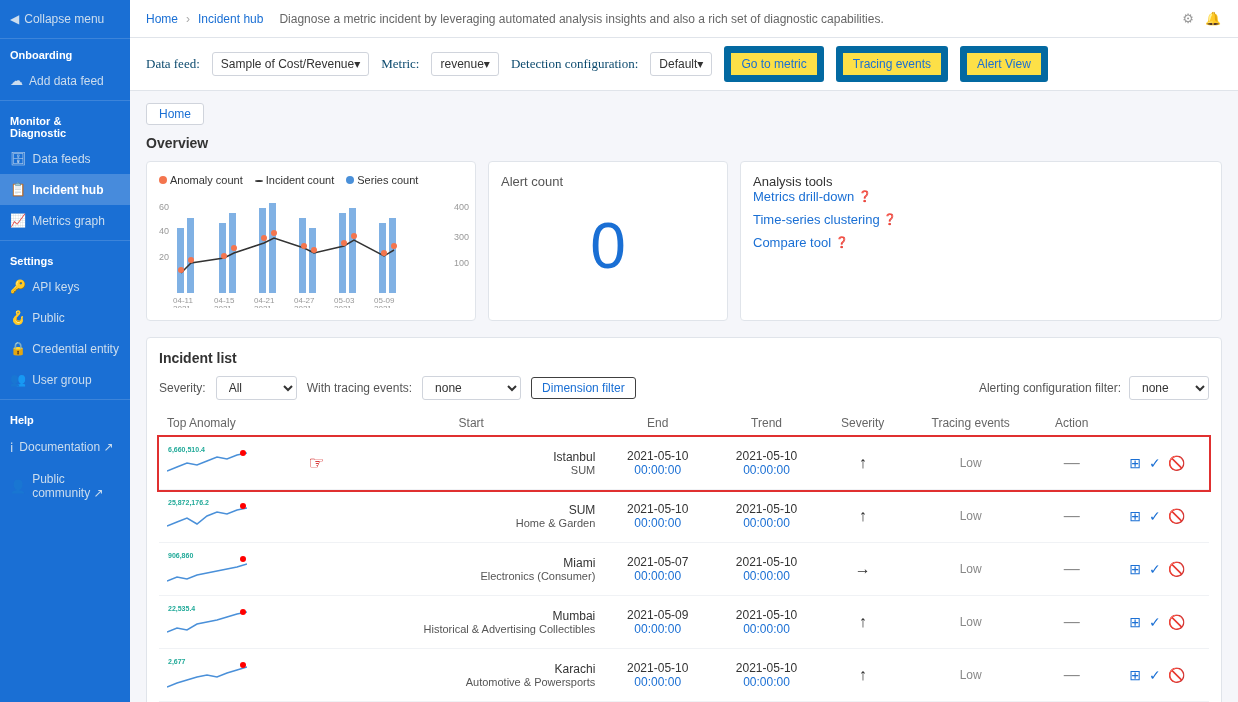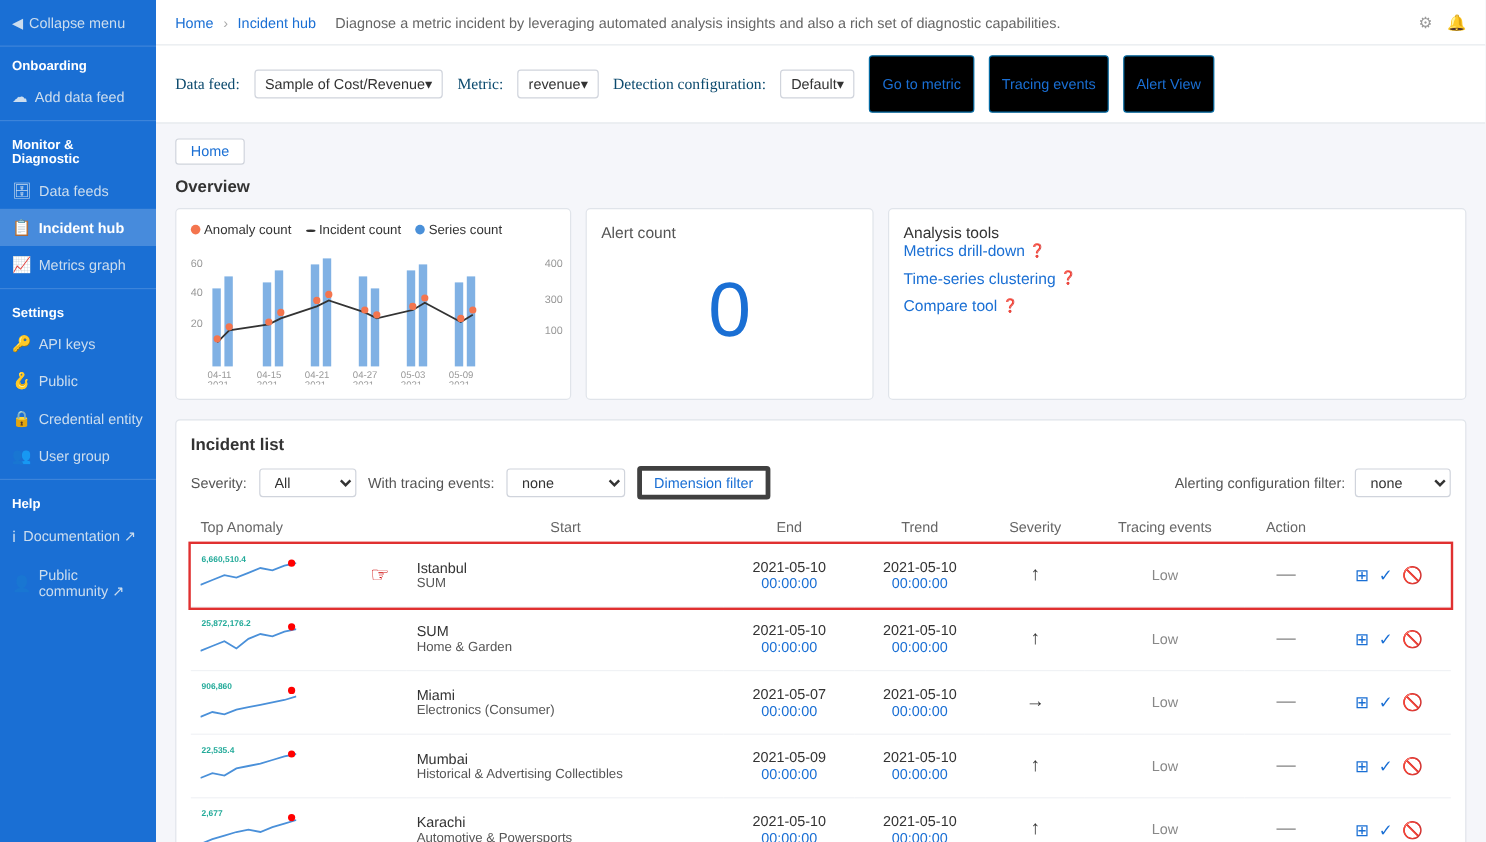--- a/index.html
+++ b/index.html
@@ -22,21 +22,21 @@
     .topnav a { color: #1a6fd4; font-size: 12px; text-decoration: none; }
     .topnav .sep { color: #aaa; font-size: 12px; }
     .topnav .desc { color: #666; font-size: 12px; margin-left: 8px; }
     .topnav-icons { margin-left: auto; display: flex; gap: 12px; color: #999; cursor: pointer; }
 
     
     .toolbar { background: #fff; border-bottom: 1px solid #e0e4ea; padding: 8px 16px; display: flex; align-items: center; gap: 12px; flex-shrink: 0; }
     .toolbar-label { color: #0c4a6e; font-size: 13px; font-family: Liberation Serif, serif; }
     .toolbar select, .toolbar .sel-btn { font-size: 12px; border: 1px solid #d0d4dc; border-radius: 3px; padding: 4px 8px; background: #fff; color: #333; cursor: pointer; }
     .toolbar .sel-btn { display: flex; align-items: center; gap: 0; }
-    .toolbar-btn { font-size: 12px; border: 1px solid #0369a1; border-radius: 3px; padding: 16px 10px; background: #000000; color: #1a6fd4; cursor: pointer; }
+    .toolbar-btn { font-size: 12px; border: 7px solid #0369a1; border-radius: 3px; padding: 4px 10px; background: #fde047; color: #1a6fd4; cursor: pointer; }
 
     
     .content { flex: 1; overflow-y: auto; padding: 12px 16px; }
 
     
     .breadcrumb { margin-bottom: 10px; }
     .breadcrumb .bc-item { display: inline-block; background: #fff; border: 1px solid #d0d4dc; border-radius: 3px; padding: 3px 12px; font-size: 12px; color: #1a6fd4; cursor: pointer; }
 
     
     .date-range { display: flex; justify-content: flex-end; align-items: center; gap: 6px; margin-bottom: 8px; }
@@ -57,34 +57,34 @@
     .alert-count-val { font-size: 64px; font-weight: 300; color: #1a6fd4; text-align: center; width: 100%; }
     .at-link { color: #1a6fd4; font-size: 13px; text-decoration: none; cursor: pointer; display: flex; align-items: center; gap: 4px; margin-bottom: 8px; }
     .at-link .help-icon { color: #999; font-size: 11px; }
 
     
     .incident-section { background: #fff; border: 1px solid #e0e4ea; border-radius: 4px; padding: 12px; }
     .incident-label { font-size: 14px; font-weight: 600; color: #333; margin-bottom: 10px; }
     .incident-filters { display: flex; align-items: center; gap: 10px; margin-bottom: 10px; }
     .filter-label { font-size: 12px; color: #555; }
     .filter-select { font-size: 12px; border: 1px solid #d0d4dc; border-radius: 3px; padding: 3px 8px; background: #fff; color: #333; cursor: pointer; min-width: 80px; }
-    .dim-filter-btn { font-size: 12px; border: 4px solid #404040; border-radius: 3px; padding: 3px 10px; background: #fff; color: #1a6fd4; cursor: pointer; }
+    .dim-filter-btn { font-size: 12px; border: 1px solid #404040; border-radius: 3px; padding: 3px 10px; background: #fff; color: #1a6fd4; cursor: pointer; }
     .alert-config-filter { margin-left: auto; display: flex; align-items: center; gap: 8px; font-size: 12px; color: #555; }
 
     
     .inc-table { width: 100%; border-collapse: collapse; }
     .inc-table th { font-size: 12px; color: #666; font-weight: 500; padding: 6px 8px; border-bottom: 1px solid #e0e4ea; text-align: center; }
     .inc-table th:first-child { text-align: left; }
     .inc-table td { font-size: 12px; padding: 6px 8px; border-bottom: 1px solid #f0f2f5; text-align: center; vertical-align: middle; }
     .inc-table tr.highlighted { outline: 2px solid #e03030; background: #fff; }
     .inc-table tr.highlighted td { background: #fff; }
 
     .top-anomaly-cell { display: flex; align-items: center; gap: 6px; }
     .spark-box { width: 80px; height: 40px; flex-shrink: 0; }
-    .dim-cell { text-align: left; font-size: 12px; }
+    .dim-cell { text-align: right; font-size: 12px; }
     .dim-city { font-weight: 500; }
     .dim-cat { color: #555; font-size: 11px; }
     .time-link { color: #1a6fd4; text-decoration: none; font-size: 12px; }
     .trend-up { color: #333; font-size: 16px; }
     .trend-right { color: #333; font-size: 16px; }
     .severity-low { color: #888; font-size: 12px; }
     .dash-cell { color: #888; font-size: 16px; }
     .action-icons { display: flex; align-items: center; gap: 8px; justify-content: center; }
     .action-icon { color: #1a6fd4; cursor: pointer; font-size: 14px; }
     .action-icon.check { color: #1a6fd4; }

